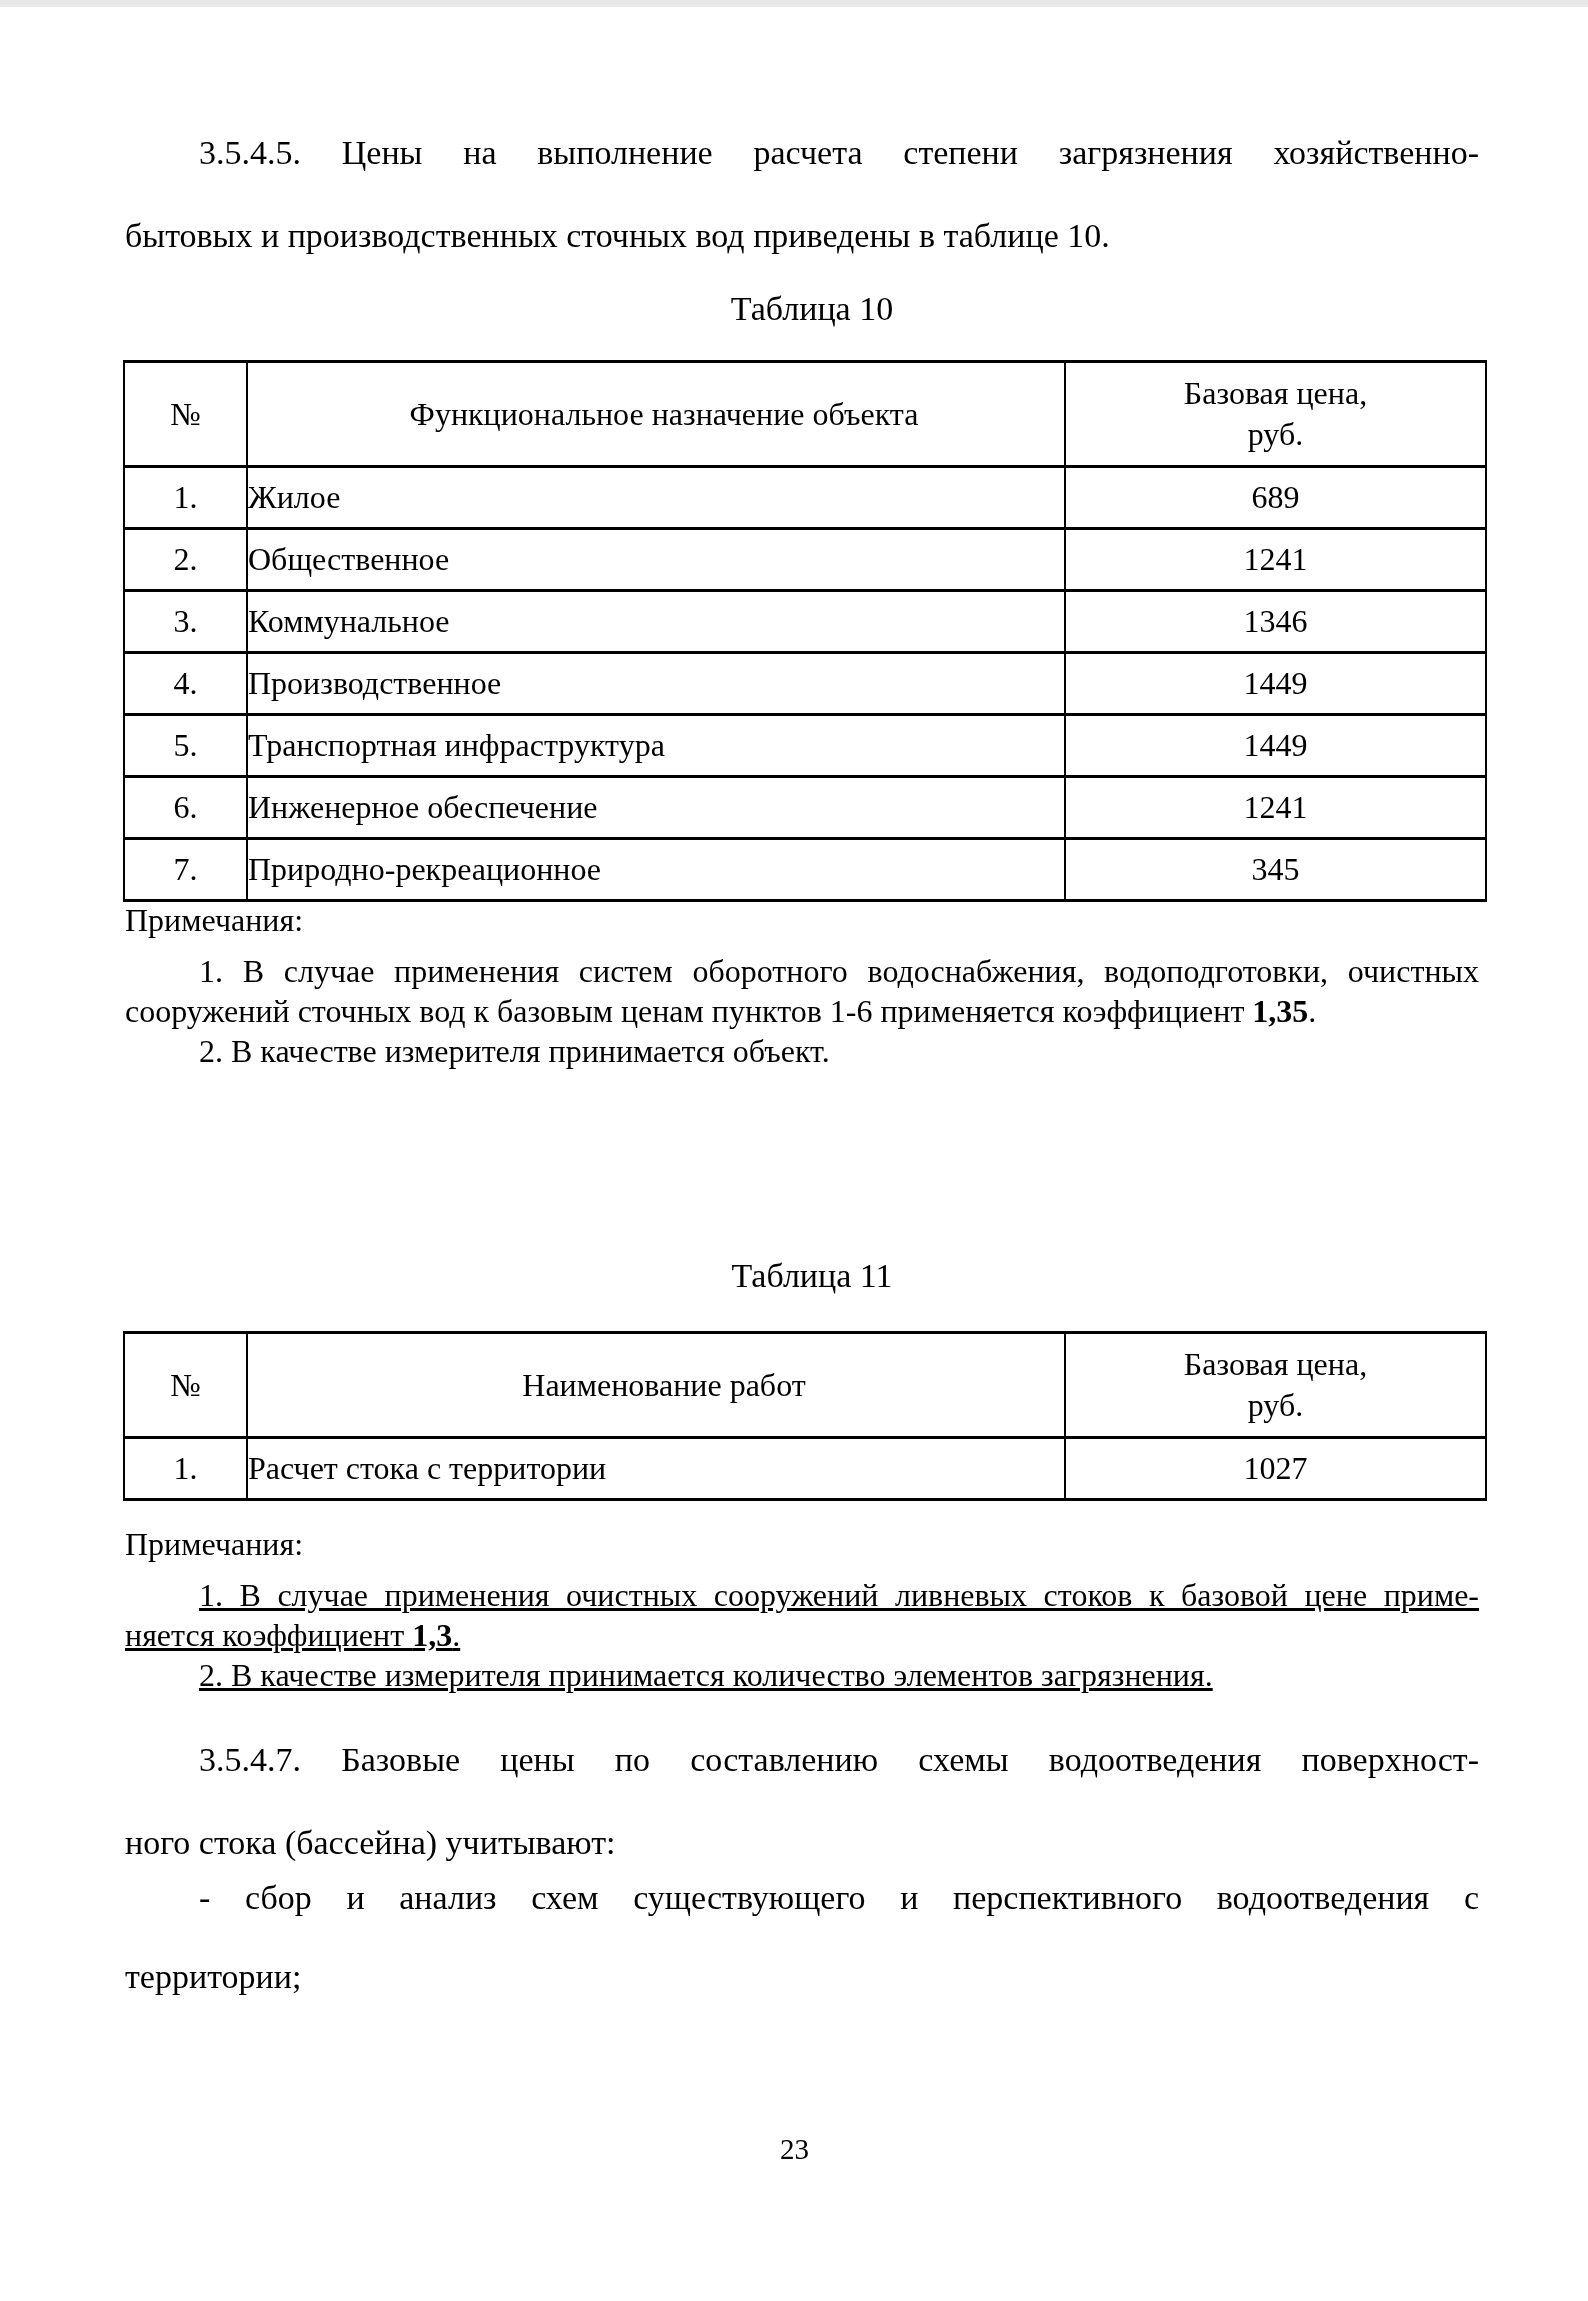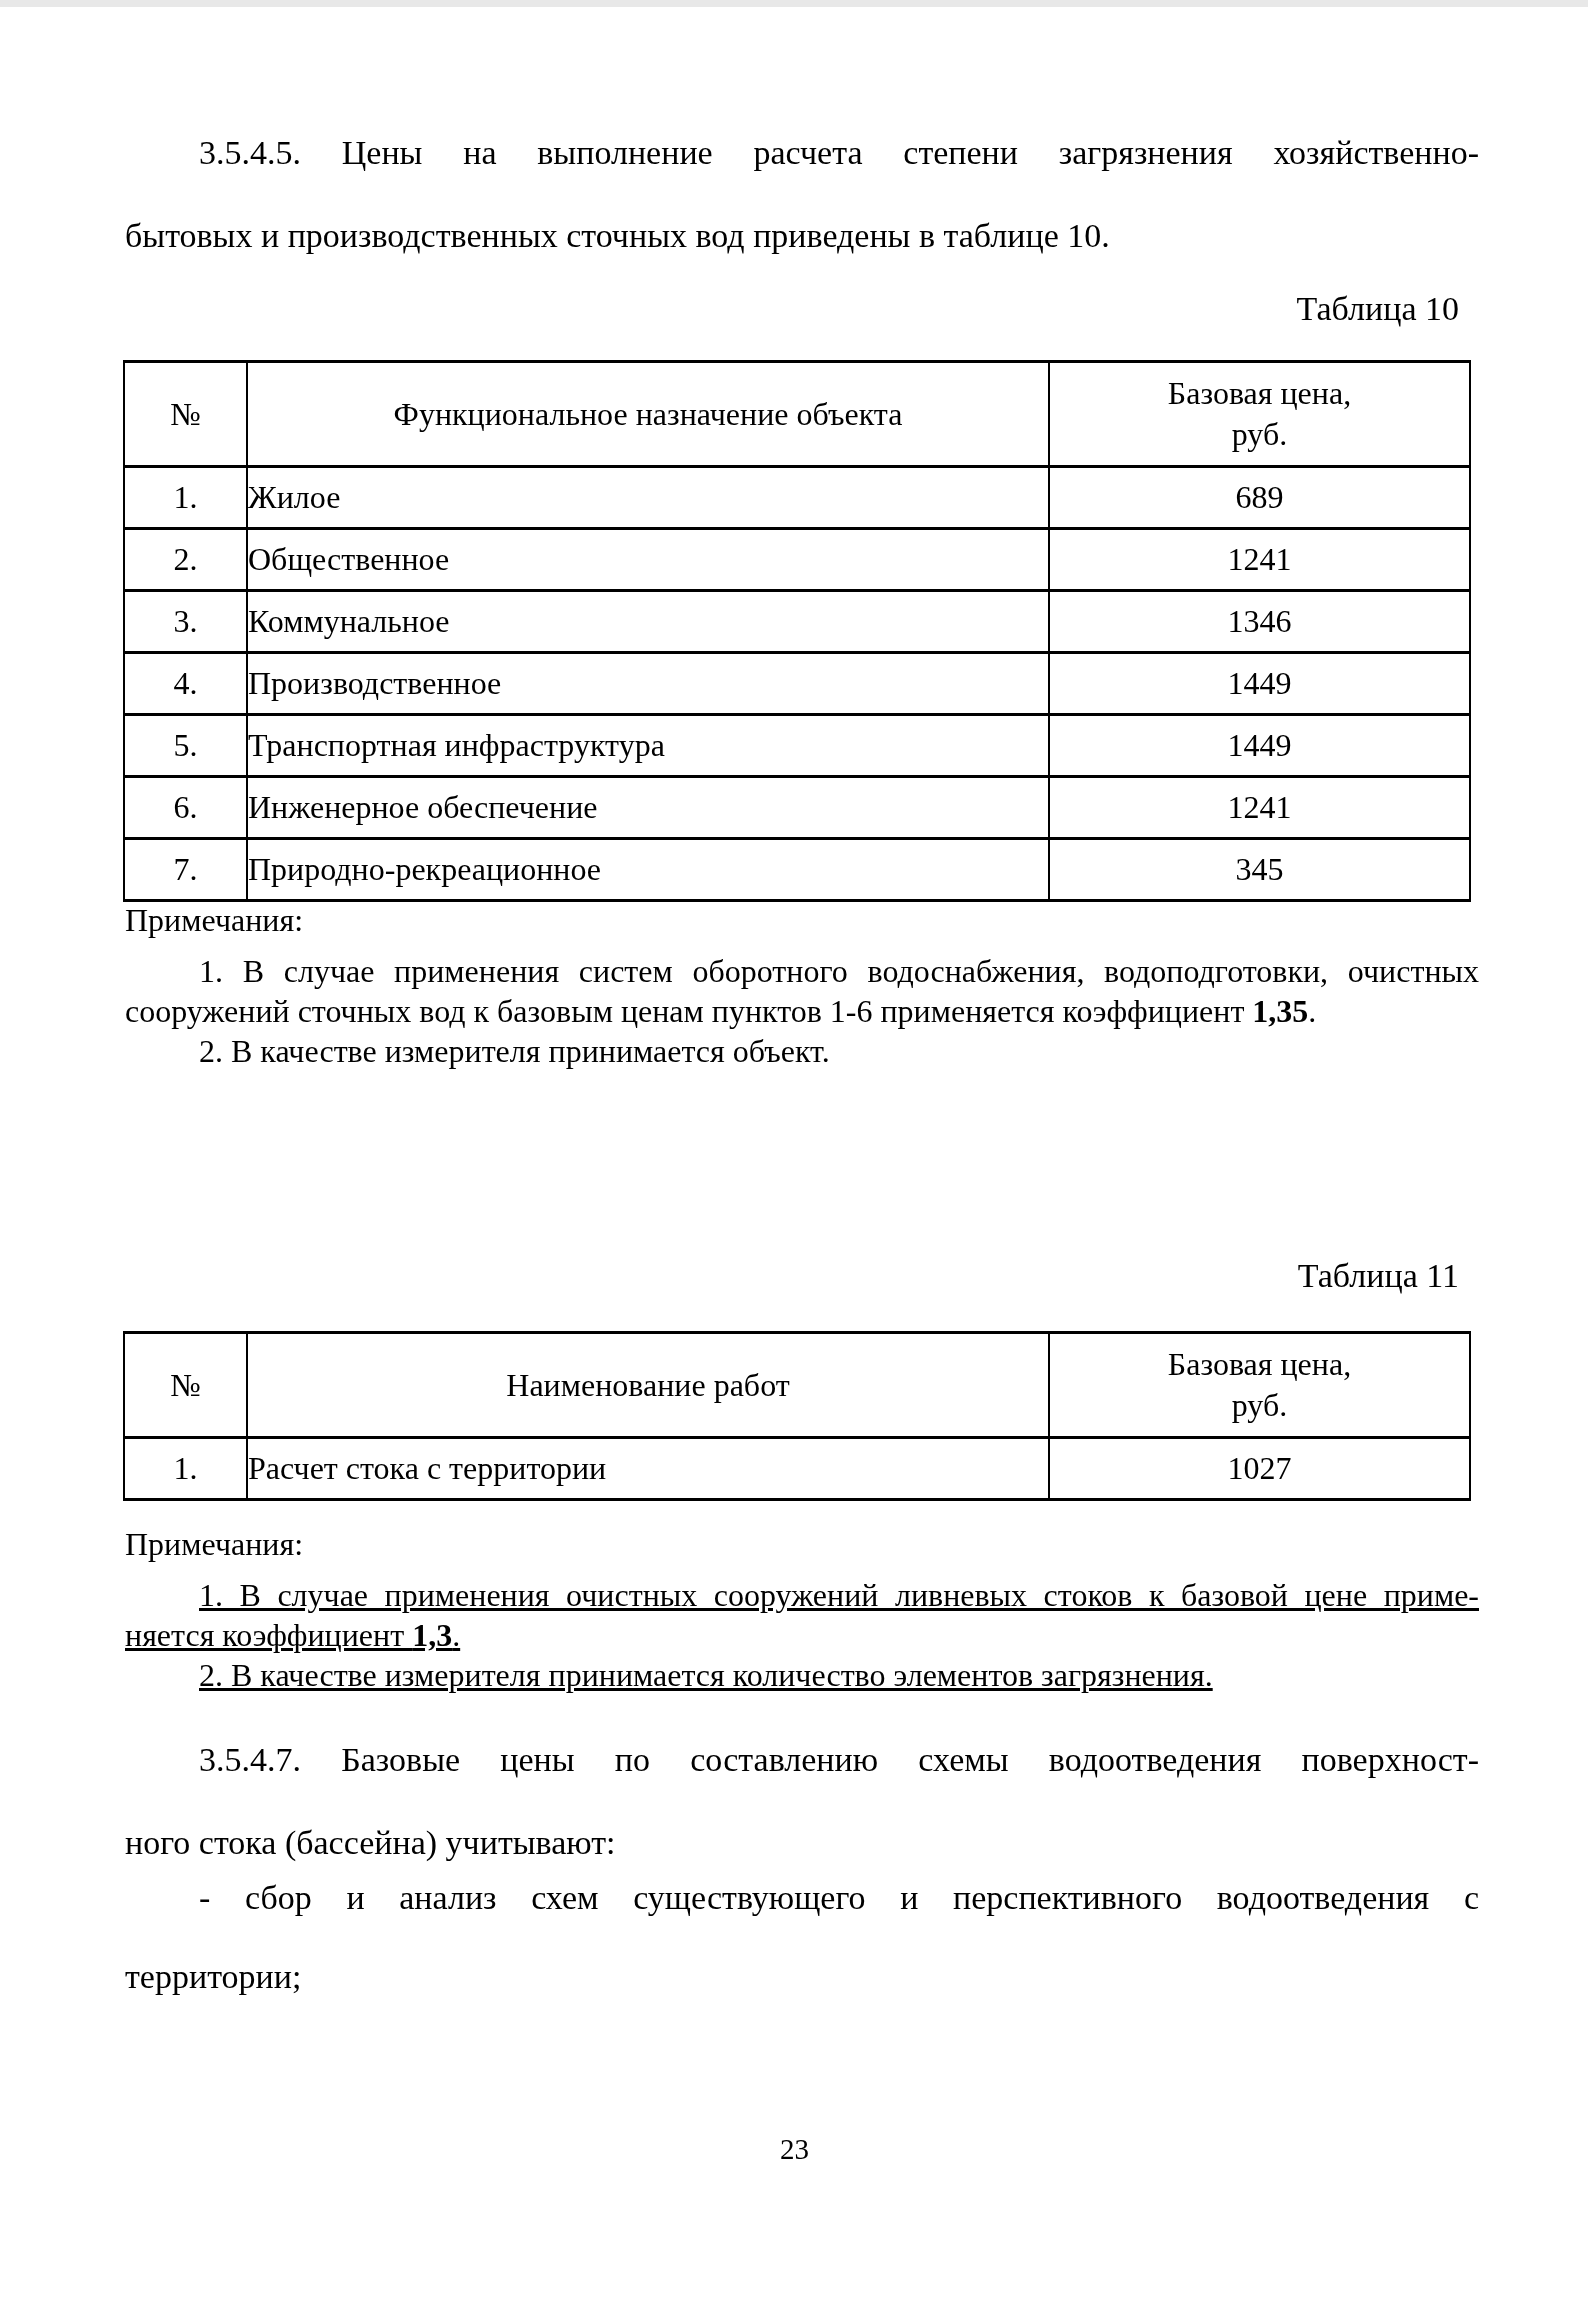--- a/index.html
+++ b/index.html
@@ -27,43 +27,43 @@
     line-height: 83px;
   }
   .pline { white-space: normal; }
   .jline {
     text-align: justify;
     text-align-last: justify;
   }
   .indent { text-indent: 74px; }
 
   .caption {
-    left: 121px;
+    left: 143px;
     width: 1338px;
     font-size: 34px;
-    text-align: right;
+    text-align: center;
   }
 
   table.doc-table {
     border-collapse: collapse;
     table-layout: fixed;
   }
   table.doc-table td {
     border: 2.8px solid #000;
     border-top-width: 3.7px;
     border-bottom-width: 3.7px;
     vertical-align: middle;
     font-size: 32px;
     padding: 0;
   }
   td.c-num   { width: 121px; text-align: center; }
   td.c-name  { width: 800px; text-align: left; padding-left: 20.4px; }
   td.c-price { width: 419px; text-align: center; }
   tr.hdr td  { height: 102px; text-align: center; font-size: 32px; }
-  tr.hdr td.c-name { padding-left: 0; }
+  tr.hdr td.c-name { padding-left: 16px; }
   tr.data td { height: 59px; }
   .price-hdr div { line-height: 41px; }
 
   .notes-title {
     left: 125px;
     width: 1354px;
     font-size: 32px;
   }
   .notes {
     left: 125px;

